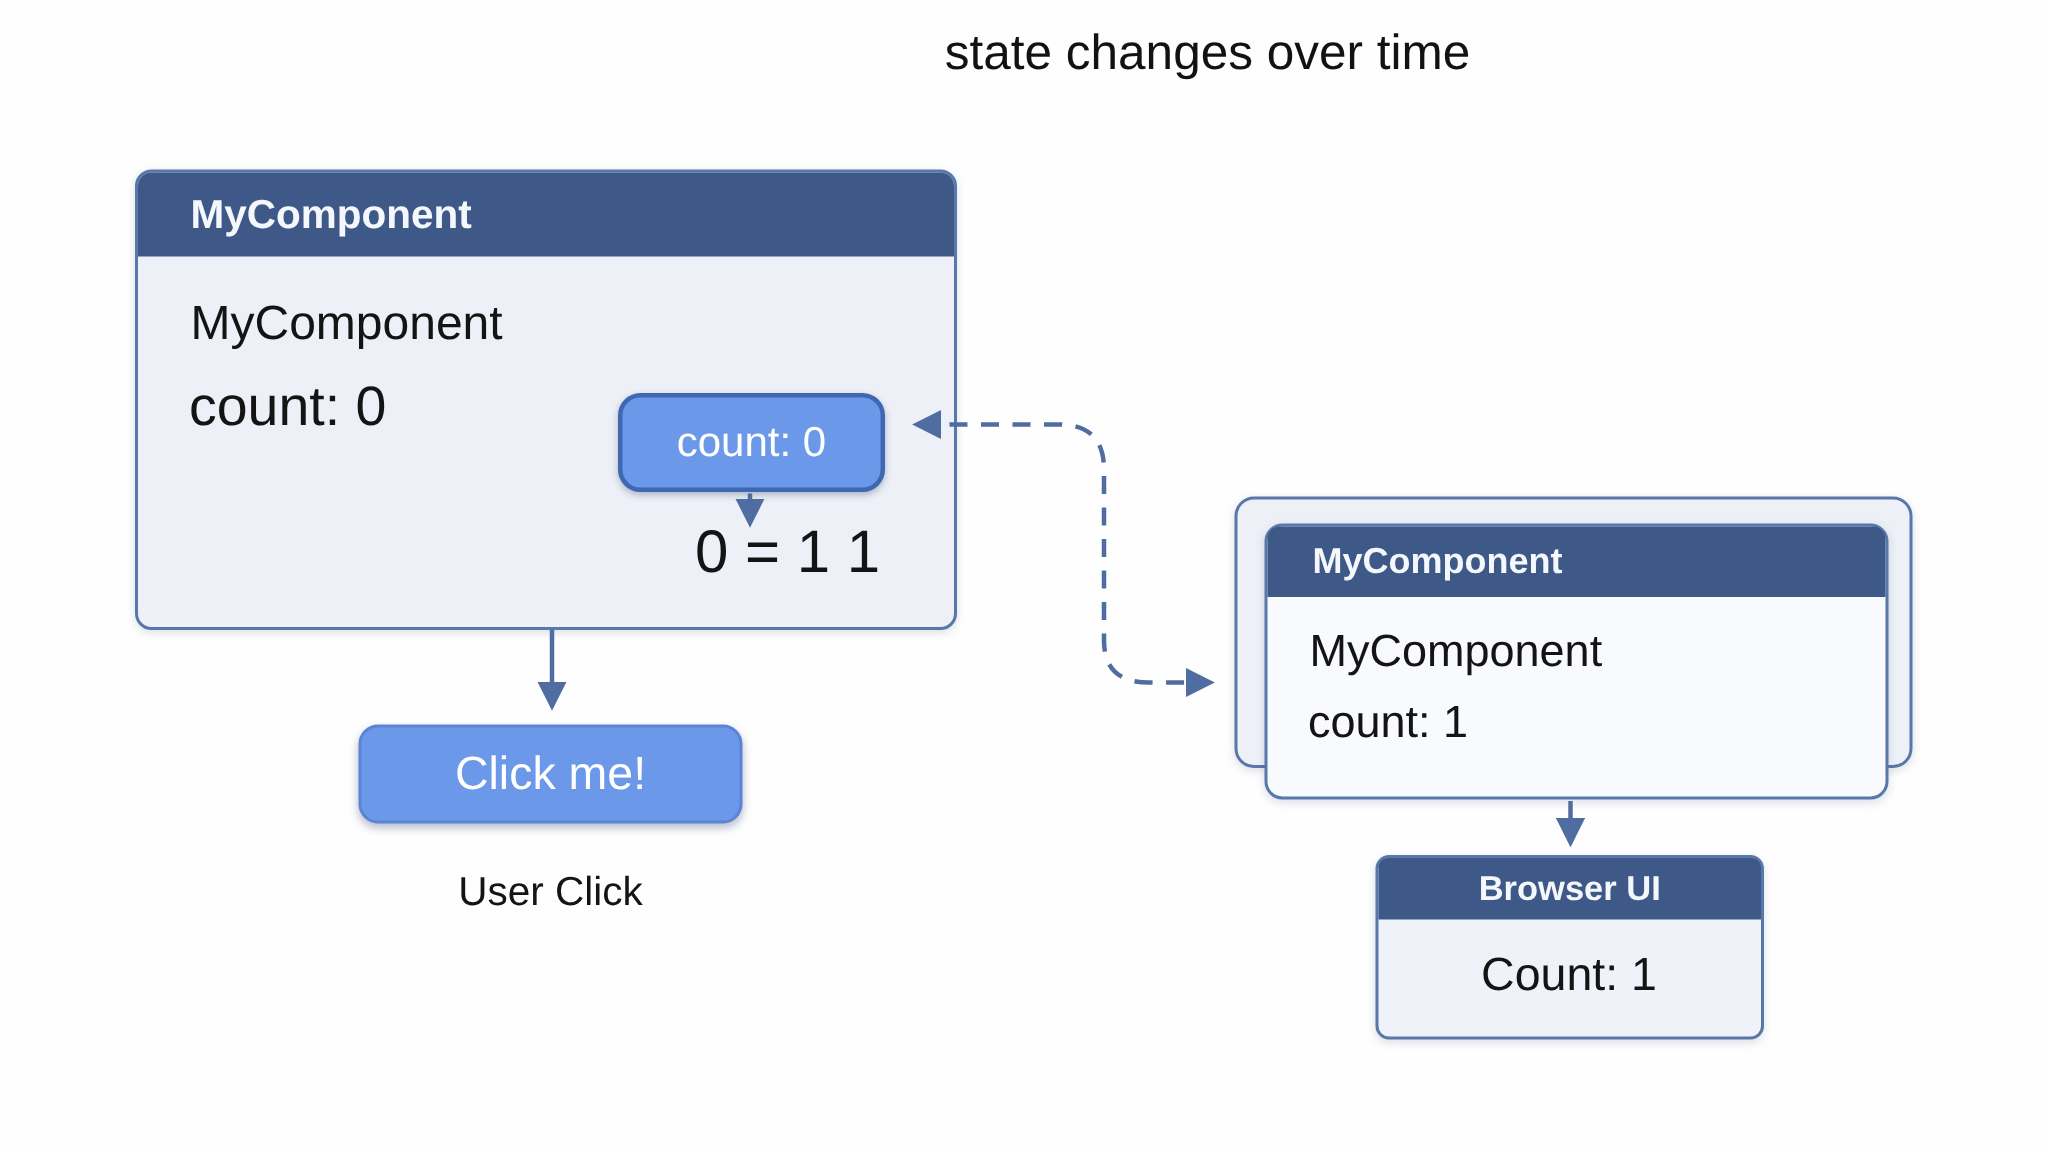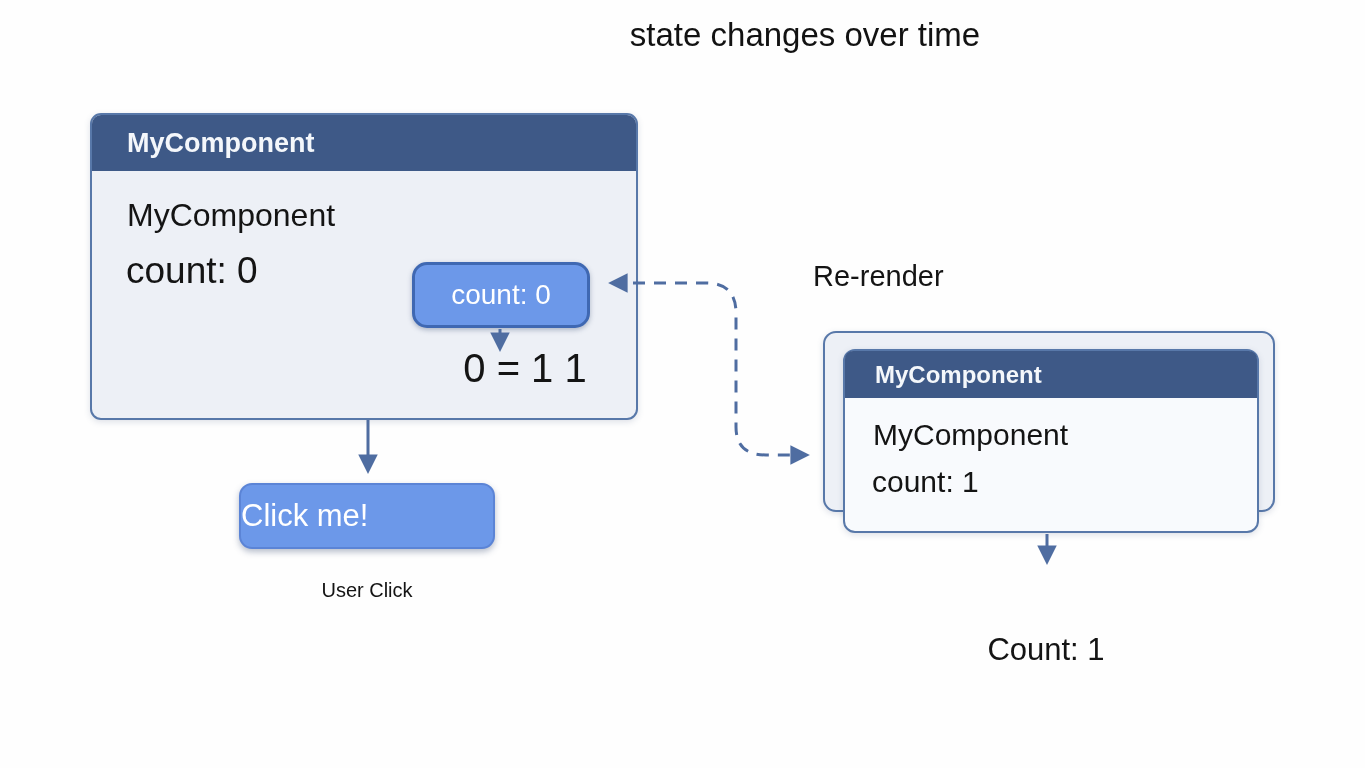--- a/index.html
+++ b/index.html
@@ -41,24 +41,24 @@
     left:412px;top:262px;width:178px;height:66px;border-radius:15px;
     background:var(--button-blue);border:3px solid var(--button-border-dark);
     box-sizing:border-box;display:flex;align-items:center;justify-content:center;
     color:#fff;font-size:28px;font-weight:500;box-shadow:0 2px 5px rgba(50,70,110,.35);
   }
   .state-update{left:525px;top:346px;transform:translateX(-50%);font-size:40px;white-space:nowrap;}
   
   .click-btn{
     left:239px;top:483px;width:256px;height:66px;border-radius:13px;
     background:var(--button-blue);border:2px solid var(--button-border-light);
-    box-sizing:border-box;display:flex;align-items:center;justify-content:flex-start;
+    box-sizing:border-box;display:flex;align-items:center;justify-content:center;
     color:#fff;font-size:31px;font-weight:500;box-shadow:0 3px 6px rgba(50,70,110,.35);
   }
-  .user-click{left:367px;top:579px;transform:translateX(-50%);font-size:20px;white-space:nowrap;}
+  .user-click{left:367px;top:579px;transform:translateX(-50%);font-size:27px;white-space:nowrap;}
   .re-render{left:813px;top:260px;font-size:29px;white-space:nowrap;}
   
   .back-card{left:823px;top:331px;width:452px;height:181px;background:var(--left-body);border-radius:13px;}
   .front-card{left:843px;top:349px;width:416px;height:184px;background:var(--front-body);border-radius:12px;}
   .front-card .card-header{height:47px;font-size:24px;padding-left:30px;border-radius:8px 8px 0 0;}
   .right-line1{left:873px;top:418px;font-size:30px;}
   .right-line2{left:872px;top:465px;font-size:30px;}
   
   .browser-card{left:917px;top:570px;width:259px;height:123px;background:var(--browser-body);border-radius:9px;}
   .browser-card .card-header{height:41px;font-size:23px;justify-content:center;border-radius:6px 6px 0 0;}
@@ -83,31 +83,35 @@
   <div class="abs state-chip">
     <span>count: 0</span>
   </div>
   <div class="abs state-update">0 = 1 1</div>
 
   <div class="abs click-btn">
     <span>Click me!</span>
   </div>
   <div class="abs user-click">User Click</div>
 
-  <div class="abs re-render">Re-render</div>
 
   <div class="abs card back-card"></div>
   <div class="abs card front-card">
     <div class="card-header">
       <span>MyComponent</span>
     </div>
   </div>
   <div class="abs right-line1">MyComponent</div>
   <div class="abs right-line2">count: 1</div>
 
+  <div class="abs card browser-card">
+    <div class="card-header">
+      <span>Browser UI</span>
+    </div>
+  </div>
   <div class="abs browser-count">Count: 1</div>
 
   <svg class="overlay" width="1365" height="768" viewBox="0 0 1365 768">
     <defs>
       <marker id="ah" viewBox="0 0 10 10" refX="8" refY="5" markerWidth="6.5" markerHeight="6.5" orient="auto-start-reverse">
         <path d="M0,0 L10,5 L0,10 z" fill="#4f6da1"></path>
       </marker>
     </defs>
 
     <path d="M 368 420 L 368 470" stroke="#4f6da1" stroke-width="3" fill="none" marker-end="url(#ah)"></path>

